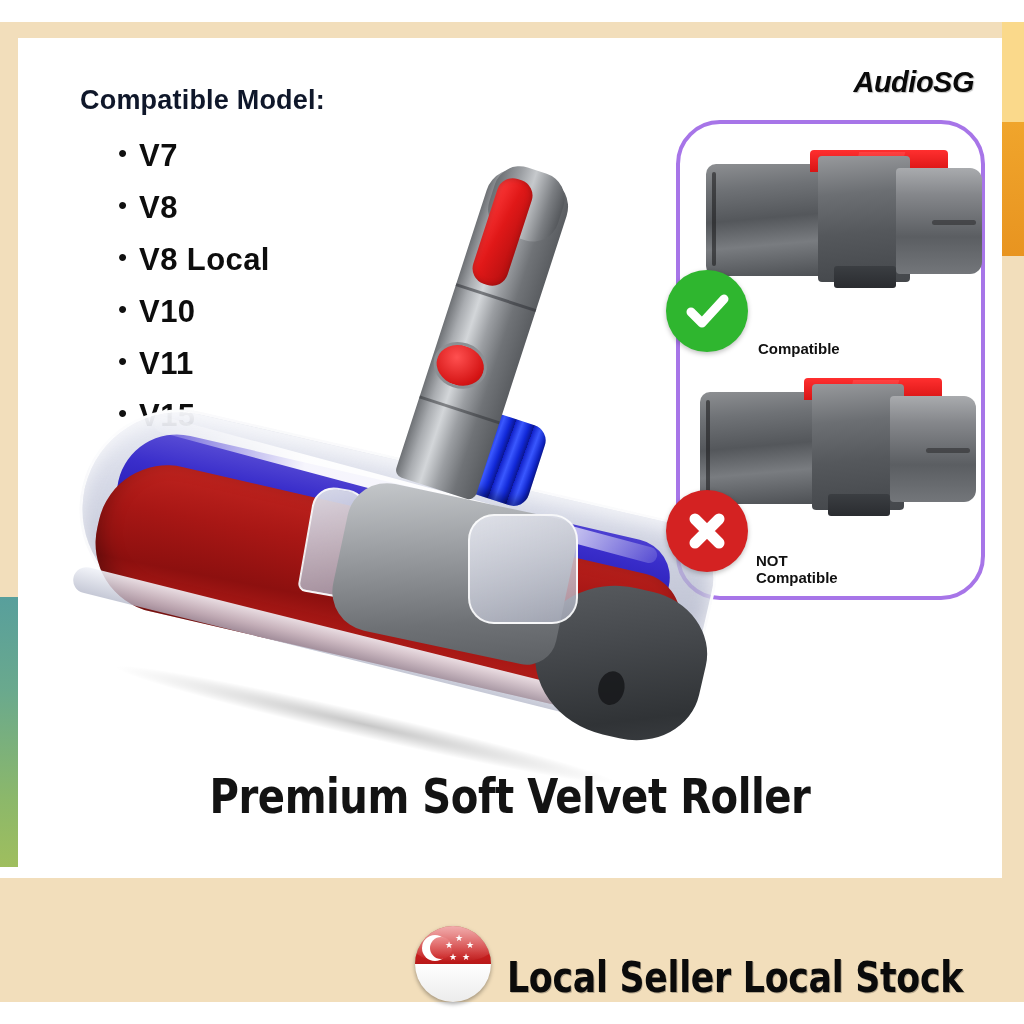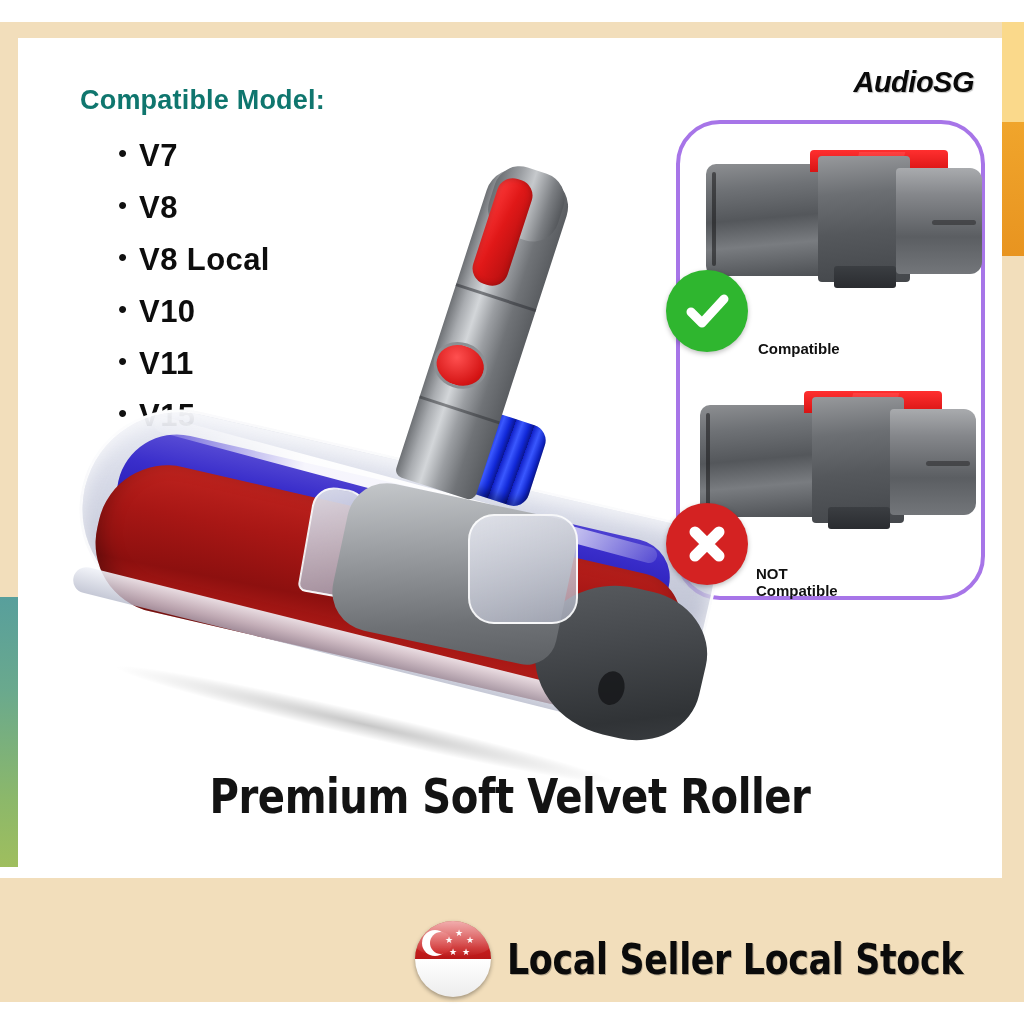--- a/index.html
+++ b/index.html
@@ -15,21 +15,21 @@
                      background:linear-gradient(180deg,#589f9c 0%, #6aa98d 35%, #8cb86a 75%, #9fbe5e 100%); }
   .frame-left-low  { position:absolute; left:0; top:262px; width:18px; height:335px; background:#f2debb; }
   .frame-right     { position:absolute; right:0; top:22px;  width:22px; height:100px; background:#fad98b; }
   .frame-right-grad{ position:absolute; right:0; top:122px; width:22px; height:134px;
                      background:linear-gradient(180deg,#f0a52c 0%, #e89420 100%); }
   .frame-right-low { position:absolute; right:0; top:256px; width:22px; height:622px; background:#f2debb; }
 
   
   .banner { position:absolute; left:0; top:878px; width:1024px; height:124px; background:#f2debb; }
   .banner-inner { position:absolute; left:0; top:0; width:1024px; height:124px;
-                  display:flex; align-items:center; padding-left:415px;margin-top:19px; }
+                  display:flex; align-items:flex-end; padding-left:415px; }
   .banner-text { font-size:42px; font-weight:bold; color:#0b0b0b; letter-spacing:-0.3px;
                  margin-left:16px; white-space:nowrap;
                  font-family:"DejaVu Sans Condensed","Liberation Sans", sans-serif;
                  transform:scaleX(0.92); transform-origin:left center;
                  text-shadow:1px 1px 0 rgba(0,0,0,0.25); }
 
   
   .flag-badge { position:relative; width:76px; height:76px; border-radius:50%;
                 overflow:hidden; flex:0 0 auto;
                 box-shadow:0 2px 4px rgba(0,0,0,.35), inset 0 0 0 1px rgba(120,90,60,.45); }
@@ -50,39 +50,39 @@
   
   .card { position:absolute; left:18px; top:38px; width:984px; height:840px; background:#ffffff; }
 
   
   .brand { position:absolute; right:28px; top:28px; font-size:29px; font-weight:bold;
            font-style:italic; color:#0a0a0a; letter-spacing:-0.5px;
            text-shadow:1px 1px 1px rgba(0,0,0,.25); }
 
   
   .compat-heading { position:absolute; left:62px; top:47px; font-size:27px; font-weight:bold;
-                    color:#0f766e; letter-spacing:.2px; }
+                    color:#0f172a; letter-spacing:.2px; }
   .model-list { position:absolute; left:100px; top:92px; }
   .model-item { display:flex; align-items:center; height:52px; }
   .model-bullet { font-size:26px; line-height:1; color:#111; margin-right:12px;
                   transform:translateY(-3px); }
   .model-label { font-size:31px; font-weight:bold; color:#0d0d0d; letter-spacing:.4px; }
 
   
   .product-title { position:absolute; left:0; top:730px; width:984px; text-align:center;
                    font-size:48px; font-weight:bold; color:#131313;
                    font-family:"DejaVu Sans Condensed","Liberation Sans", sans-serif;
                    transform:scaleX(0.93); letter-spacing:-.5px; }
 
   
   .compat-panel { position:absolute; left:658px; top:82px; width:309px; height:480px;
                   border:4px solid #a775e8; border-radius:44px; background:#fff; }
   .compat-row { position:absolute; left:0; width:100%; }
   .compat-row.r1 { top:18px;  height:230px; }
-  .compat-row.r2 { top:253px; height:222px; }
+  .compat-row.r2 { top:240px; height:222px; }
 
   .badge { position:absolute; width:82px; height:82px; border-radius:50%; z-index:4;
            display:flex; align-items:center; justify-content:center;
            box-shadow:0 2px 5px rgba(0,0,0,.25); }
   .badge-yes { background:#2fb62f; left:-14px; top:128px; }
   .badge-no  { background:#d42222; left:-14px; top:126px; }
   .badge svg { width:52px; height:52px; }
 
   .compat-caption { position:absolute; font-size:15px; font-weight:bold; color:#111;
                     z-index:4; line-height:1.15; }

